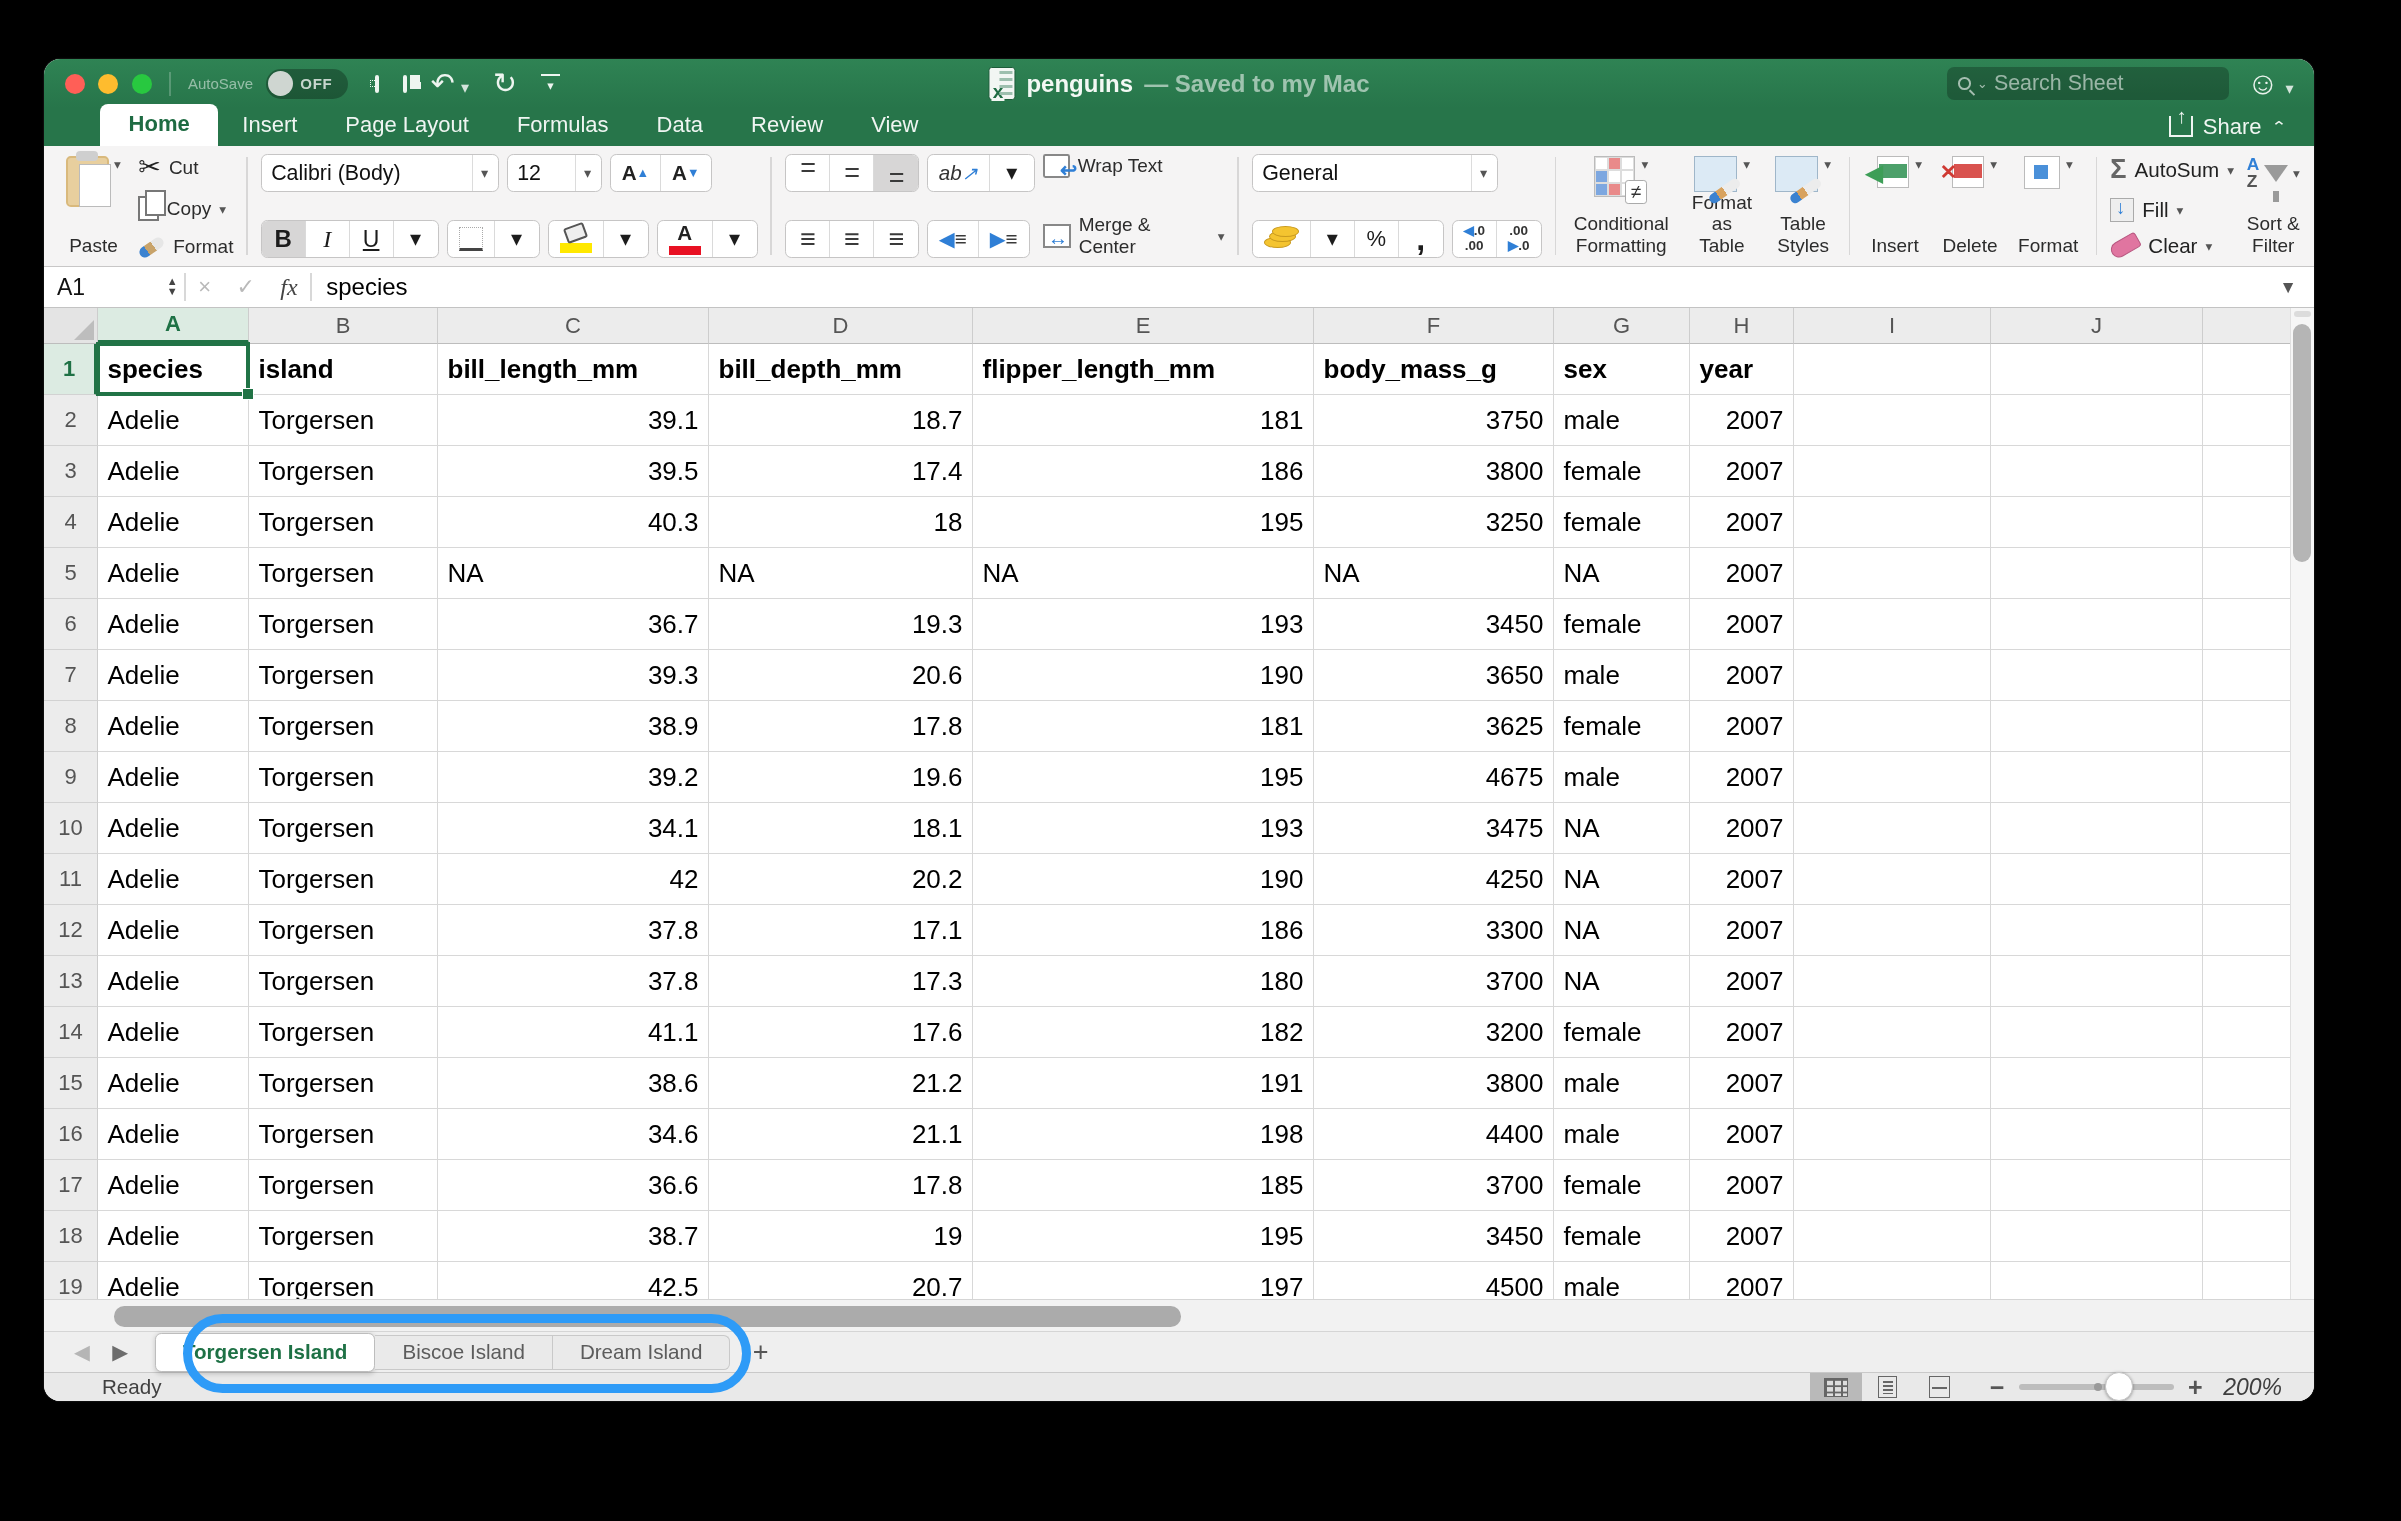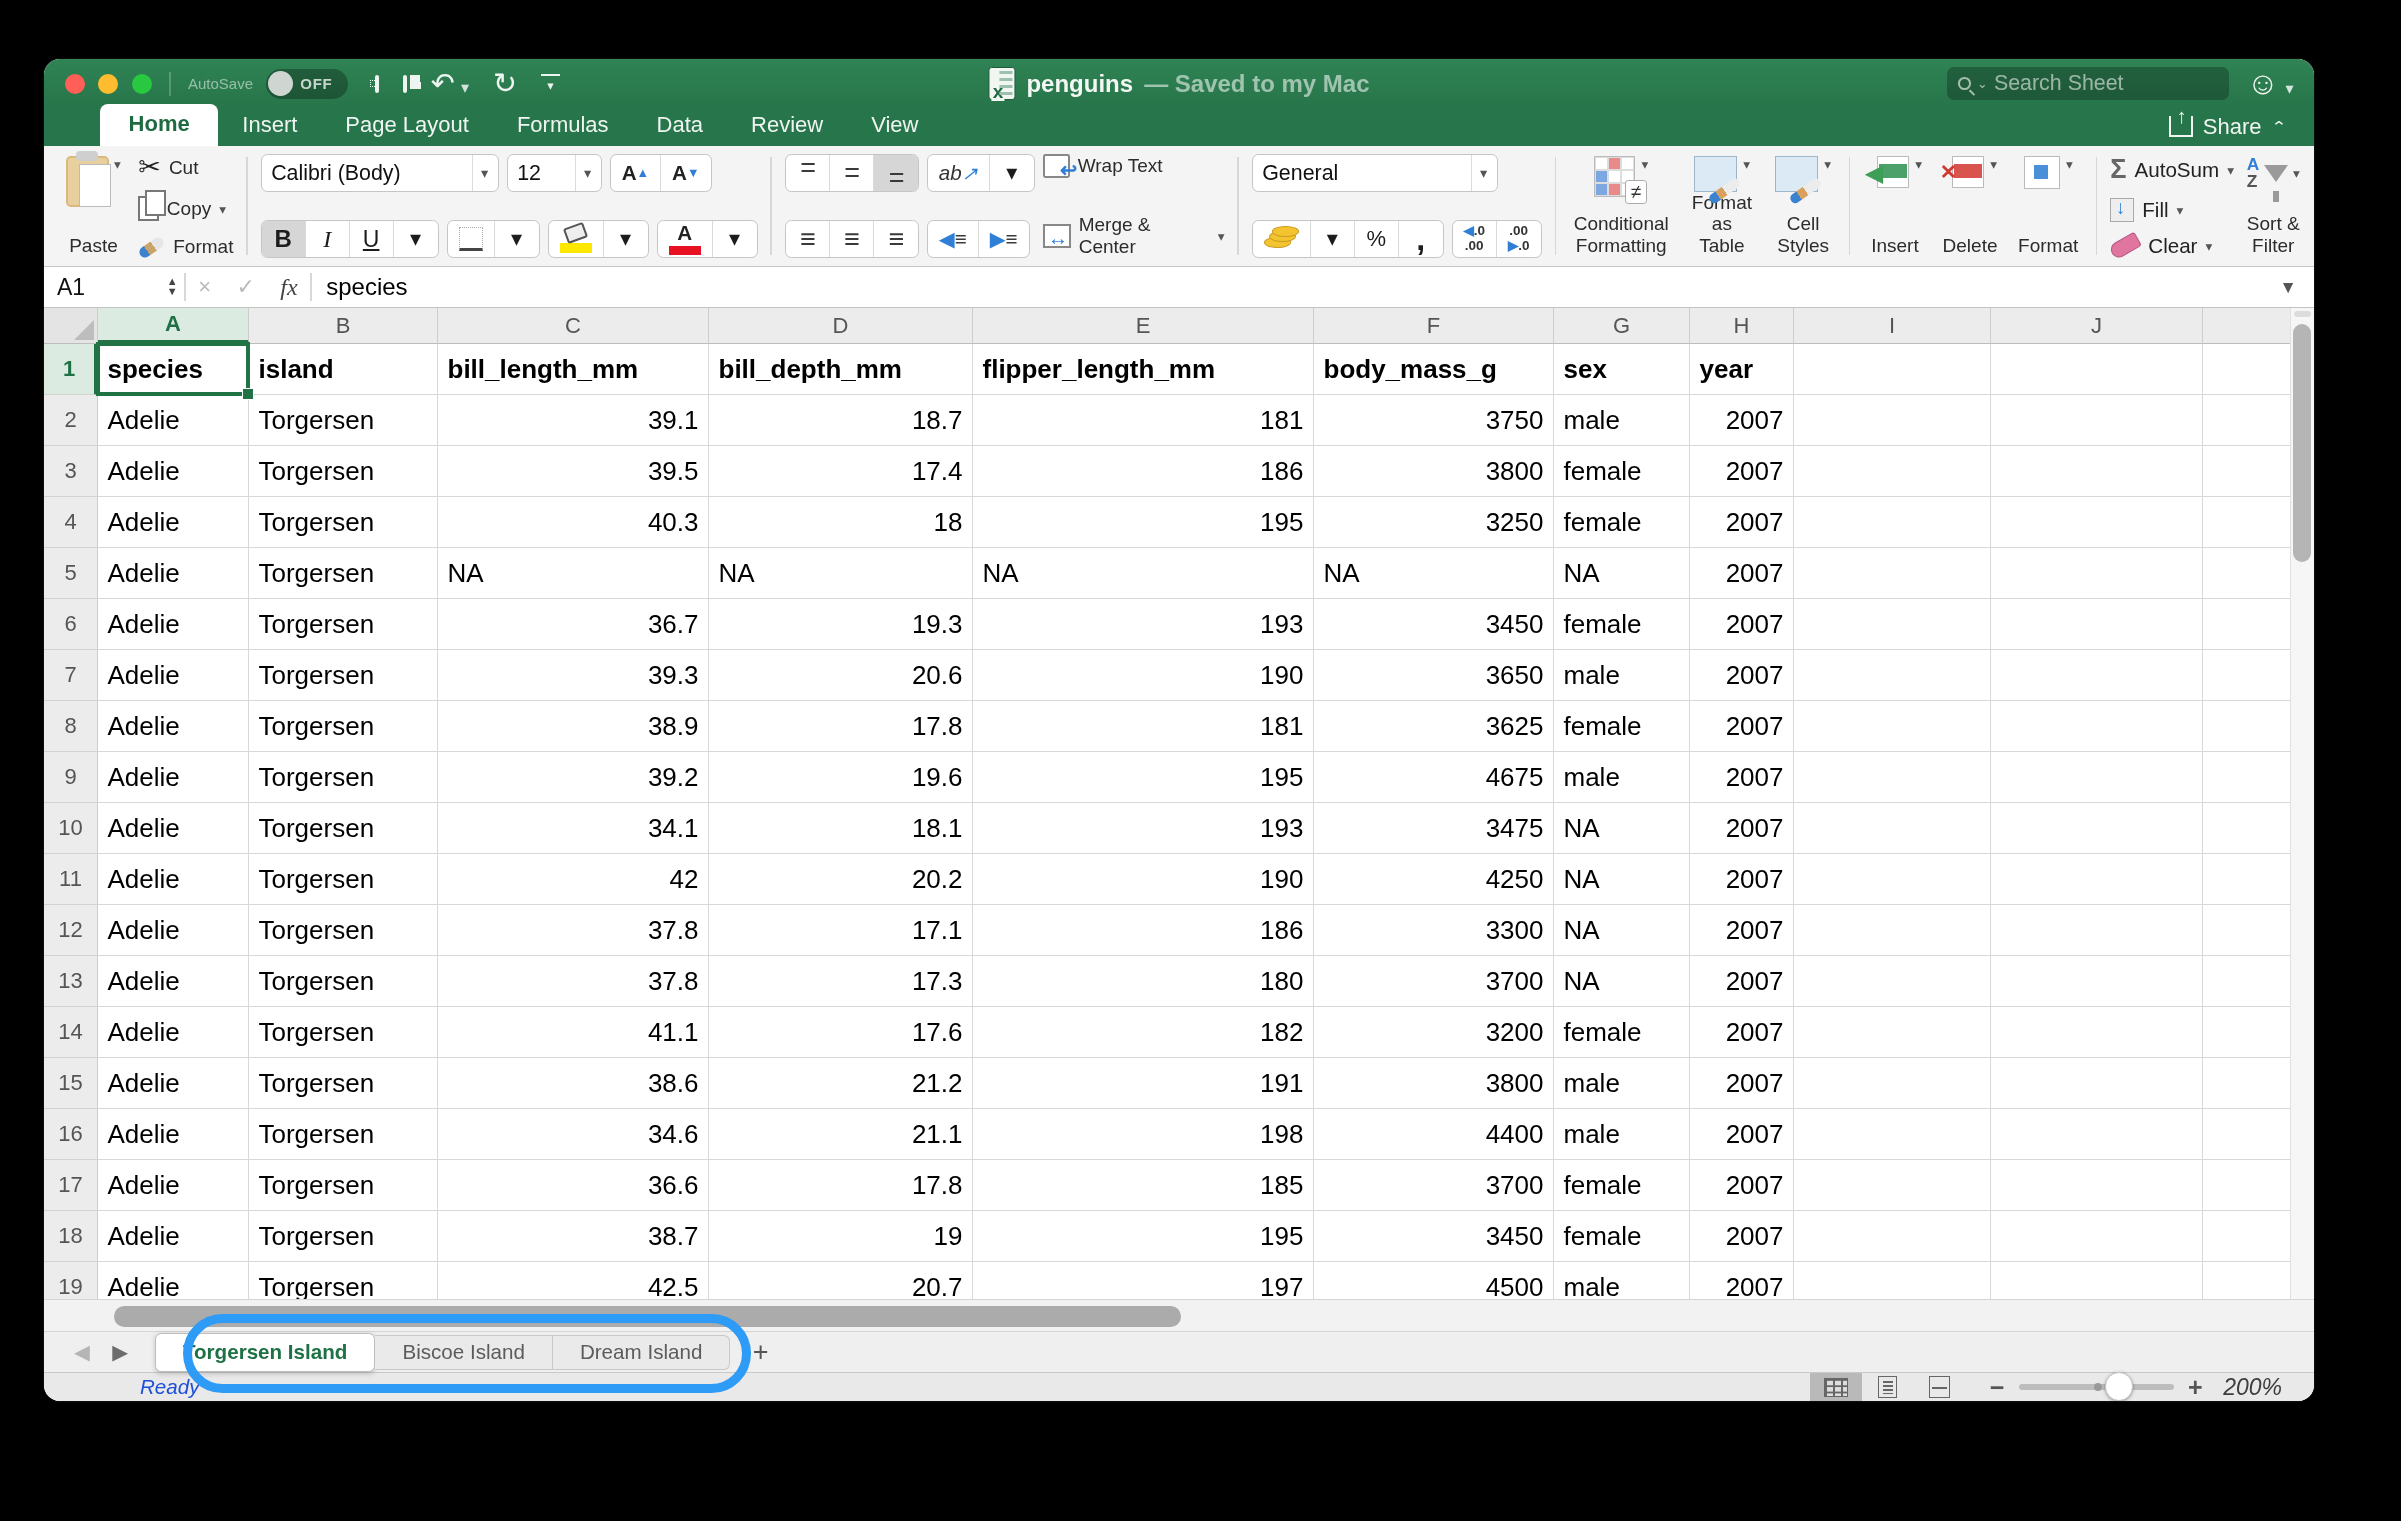--- a/index.html
+++ b/index.html
@@ -161,21 +161,21 @@
   .navarr.dim { color:#b5b5b5; } .navarr.on { color:#6d6d6d; }
   .stabs { display:flex; align-items:stretch; height:35px; margin-left:12.7px; }
   .stab { display:flex; align-items:center; padding:0 27px; font-size:20.6px; color:#5c5c5c; background:#eaeaea; border:1.6px solid #c9c9c9; border-left:none; }
   .stab:first-child { border-left:1.6px solid #c9c9c9; border-radius:6.3px 0 0 6.3px; }
   .stab:last-child { border-radius:0 6.3px 6.3px 0; }
   .stab.active { background:#fff; color:#1e7145; font-weight:bold; border:1.6px solid #bdbdbd; border-radius:6.3px; box-shadow:0 1.6px 4.8px rgba(0,0,0,.18); margin:-2.4px 0; }
   .addtab { font-size:27px; color:#555; padding:0 16px; }
 
   
   .statusbar { height:28.6px; background:#e9e9e9; border-top:1.6px solid #c9c9c9; display:flex; align-items:center; flex:0 0 auto; }
-  .ready { color:#1d4ed8; font-size:20.6px; padding-left:96px;font-style:italic; }
+  .ready { color:#404040; font-size:20.6px; padding-left:58px; }
   .sb-right { margin-left:auto; display:flex; align-items:center; height:100%; }
   .viewbtn { width:52px; height:100%; display:flex; align-items:center; justify-content:center; }
   .viewbtn.on { background:#b9b9b9; }
   .vb-grid { width:24px; height:19px; background:
       linear-gradient(#666 1.6px,transparent 1.6px) 0 0/8px 6.3px,
       linear-gradient(90deg,#666 1.6px,transparent 1.6px) 0 0/8px 6.3px, #ddd; border:1.6px solid #666; }
   .vb-page { width:19px; height:22px; border:1.6px solid #666; display:flex; align-items:center; justify-content:center; }
   .vb-page i { width:9.5px; height:12.7px; background:repeating-linear-gradient(#666 0 1.6px,transparent 1.6px 4px); }
   .vb-break { width:20.6px; height:22px; border:1.6px solid #666; position:relative; }
   .vb-break:after { content:""; position:absolute; left:1.6px; top:9.5px; right:1.6px; border-top:2.4px solid #666; }
@@ -439,21 +439,21 @@
           <span class="table-ic"></span>
           <span class="small-dd">▾</span>
         </div>
         <span class="cap"><span>Format</span><br><span>as Table</span></span>
       </div>
       <div class="bigbtn">
         <div style="display:flex;align-items:flex-start;gap:6.3px;">
           <span class="table-ic"></span>
           <span class="small-dd">▾</span>
         </div>
-        <span class="cap"><span>Cell</span><br><span>Styles</span></span>
+        <span class="cap"><span>Table</span><br><span>Styles</span></span>
       </div>
     </div>
     <div class="rsep"></div>
 
     <div class="rgroup" style="flex-direction:row;gap:11px;">
       <div class="bigbtn">
         <div style="display:flex;align-items:flex-start;gap:6.3px;">
           <span class="ins-ic">
             <span class="cells"></span>
               <span class="bar"></span>

